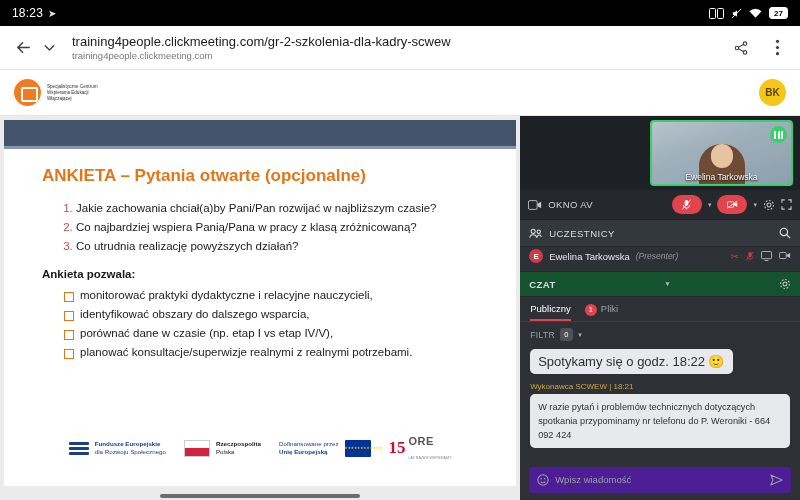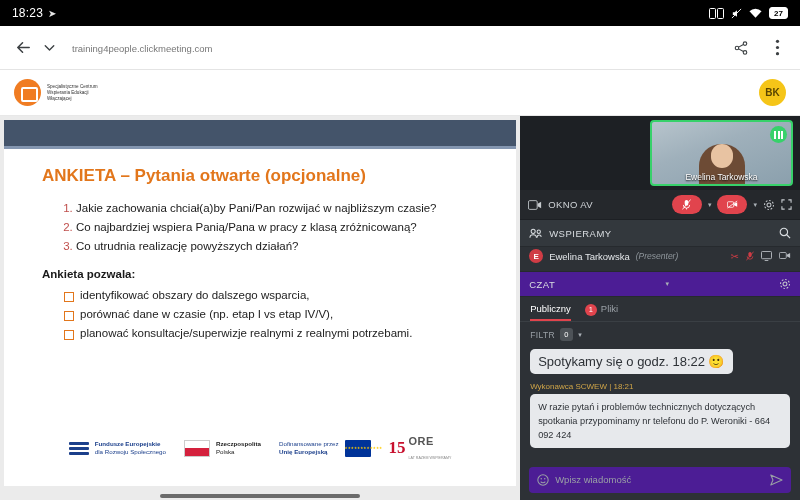--- a/index.html
+++ b/index.html
@@ -323,25 +323,26 @@
     flex: none;
   }
   .p-name { font-size: 9.5px; color: #e3e6e9; }
   .p-role { font-size: 8.5px; color: #8e959b; font-style: italic; }
   .presenter-row .spacer { flex: 1; }
   .p-icons { display: flex; gap: 7px; color: #b9bec3; font-size: 10px; }
   .p-icons .muted { color: #d03c45; }
 
   .chat-head {
     height: 26px;
-    background: #4c1d95;
+    background: #14532d;
     display: flex; align-items: center;
     padding: 0 9px;
     border-top: 1px solid #262a2e;
     border-bottom: 1px solid #262a2e;
+    font-weight: bold;
   }
   .chat-head .spacer { flex: 1; }
 
   .tabs {
     display: flex; align-items: center; gap: 14px;
     padding: 6px 10px 0 10px;
     border-bottom: 1px solid #3a3f44;
   }
   .tab {
     font-size: 9.5px; color: #9aa0a6;
@@ -453,20 +454,21 @@
     <svg width="19" height="19" viewBox="0 0 20 20">
         <path d="M16 10H4M9 5l-5 5 5 5" fill="none" stroke="#3c4043" stroke-width="1.6" stroke-linecap="round" stroke-linejoin="round"></path>
       </svg>
   </span>
   <span class="nav-ico">
     <svg width="17" height="17" viewBox="0 0 20 20">
         <path d="M5 8l5 5 5-5" fill="none" stroke="#3c4043" stroke-width="1.6" stroke-linecap="round" stroke-linejoin="round"></path>
       </svg>
   </span>
   <div class="urlbox">
+    <div class="url-main">training4people.clickmeeting.com/gr-2-szkolenia-dla-kadry-scwew</div>
     <div class="url-sub">training4people.clickmeeting.com</div>
   </div>
   <div class="chrome-right">
     <span class="nav-ico">
       <svg width="16" height="16" viewBox="0 0 20 20">
           <circle cx="15" cy="4.5" r="2.2" fill="none" stroke="#3c4043" stroke-width="1.4"></circle>
           <circle cx="5" cy="10" r="2.2" fill="none" stroke="#3c4043" stroke-width="1.4"></circle>
           <circle cx="15" cy="15.5" r="2.2" fill="none" stroke="#3c4043" stroke-width="1.4"></circle>
           <path d="M13 5.6L7 8.9M7 11.1l6 3.3" stroke="#3c4043" stroke-width="1.4"></path>
         </svg>
@@ -497,20 +499,21 @@
       <div class="slide-topbar"></div>
       <div class="slide-body">
         <div class="slide-title">ANKIETA – Pytania otwarte (opcjonalne)</div>
         <ol class="qs">
           <li><span>Jakie zachowania chciał(a)by Pani/Pan rozwijać w najbliższym czasie?</span></li>
           <li><span>Co najbardziej wspiera Panią/Pana w pracy z klasą zróżnicowaną?</span></li>
           <li><span>Co utrudnia realizację powyższych działań?</span></li>
         </ol>
         <div class="lead">Ankieta pozwala:</div>
         <ul class="checks">
+          <li>monitorować praktyki dydaktyczne i relacyjne nauczycieli,</li>
           <li>identyfikować obszary do dalszego wsparcia,</li>
           <li>porównać dane w czasie (np. etap I vs etap IV/V),</li>
           <li>planować konsultacje/superwizje realnymi z realnymi potrzebami.</li>
         </ul>
       </div>
 
       <div class="logos">
         <div class="l-eu">
           <span class="eu-bars">
               <i></i>
@@ -606,21 +609,21 @@
 
     <div class="section-head">
       <span>
         <svg width="13" height="11" viewBox="0 0 14 11">
             <circle cx="4.5" cy="3.2" r="2.2" fill="none" stroke="#d9dde1" stroke-width="1.1"></circle>
             <path d="M1 10c0-2 1.6-3.2 3.5-3.2S8 8 8 10" fill="none" stroke="#d9dde1" stroke-width="1.1"></path>
             <circle cx="10.5" cy="3.6" r="1.8" fill="none" stroke="#d9dde1" stroke-width="1.1"></circle>
             <path d="M8.6 10c0-1.8 1.2-2.8 2.5-2.8s2 .9 2 2.1" fill="none" stroke="#d9dde1" stroke-width="1.1"></path>
           </svg>
       </span>
-      <span class="section-title">WSPIERAMY</span>
+      <span class="section-title">UCZESTNICY</span>
       <span class="spacer"></span>
       <span>
         <svg width="12" height="12" viewBox="0 0 13 13">
             <circle cx="5.3" cy="5.3" r="4" fill="none" stroke="#d9dde1" stroke-width="1.2"></circle>
             <line x1="8.4" y1="8.4" x2="12" y2="12" stroke="#d9dde1" stroke-width="1.3"></line>
           </svg>
       </span>
     </div>
 
     <div class="presenter-row">

